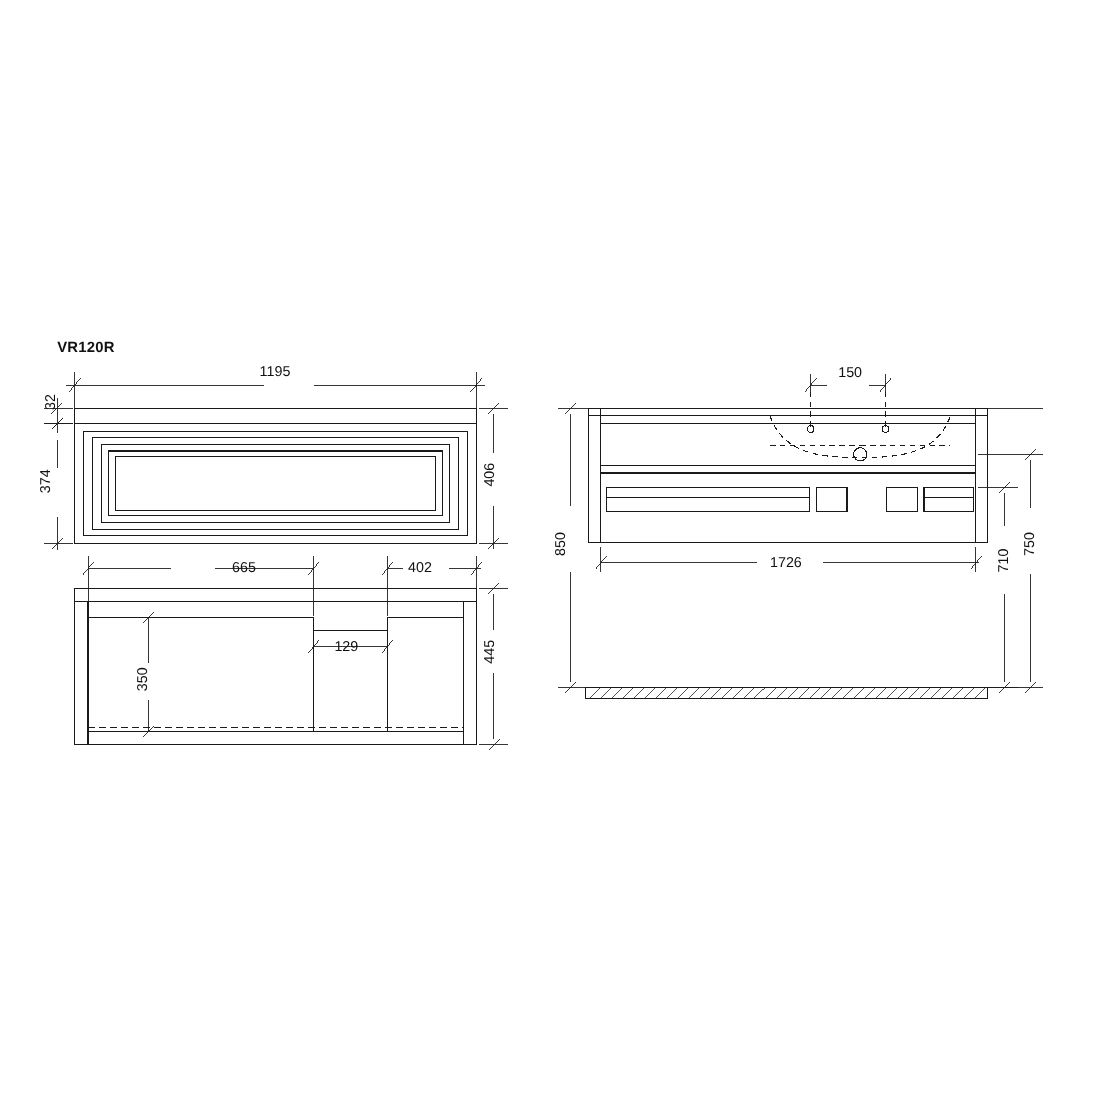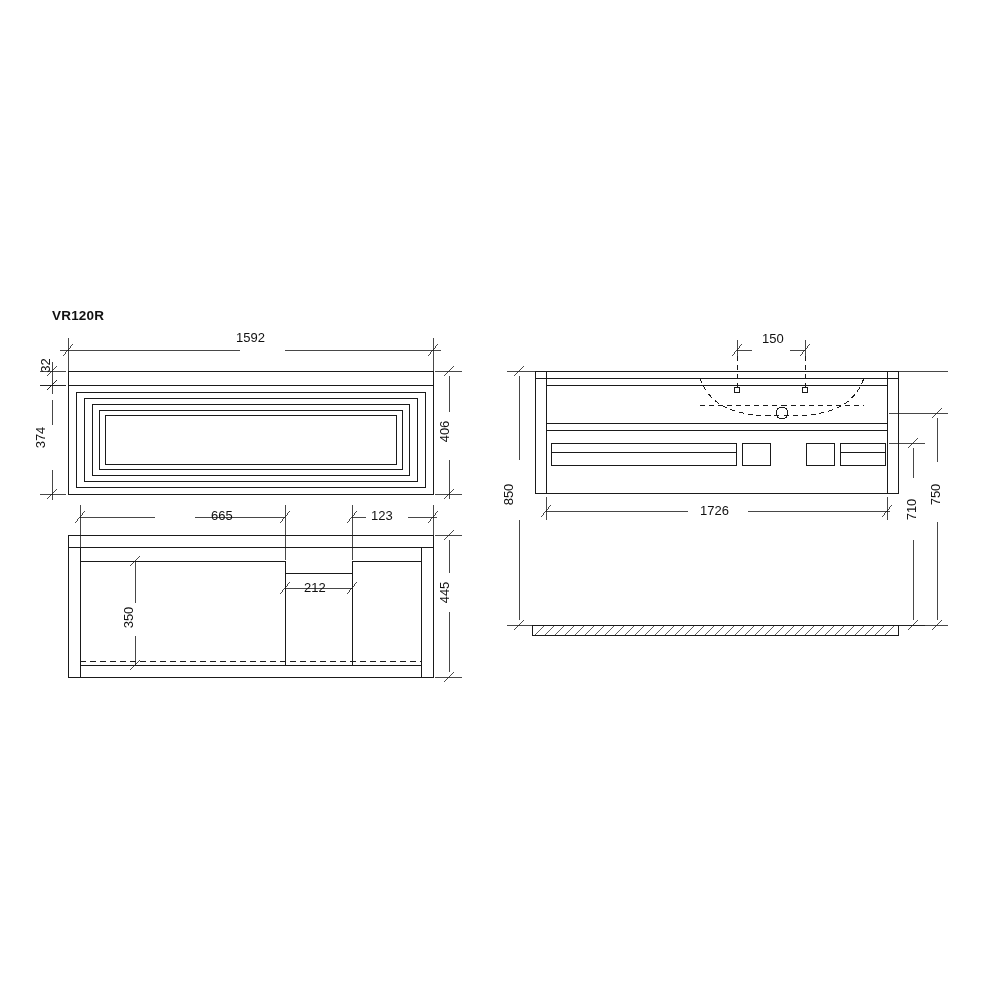--- a/index.html
+++ b/index.html
@@ -262,29 +262,29 @@
         <line x1="937" y1="418" x2="937" y2="462"></line>
         <line x1="937" y1="522" x2="937" y2="620"></line>
         <line x1="932" y1="418" x2="942" y2="408"></line>
         <line x1="932" y1="630" x2="942" y2="620"></line>
 
         <line x1="889" y1="371" x2="948" y2="371"></line>
       </g>
     </g>
   </svg>
 
-  <div class="dim" style="left:236px; top:330px;">1592</div>
+  <div class="dim" style="left:236px; top:330px;">1195</div>
 
   <div class="dim rot" style="left:38px; top:358px;">32</div>
   <div class="dim rot" style="left:30px; top:430px;">374</div>
   <div class="dim rot" style="left:434px; top:424px;">406</div>
 
   <div class="dim" style="left:163px; top:508px;margin-left:48px;">665</div>
-  <div class="dim" style="left:371px; top:508px;">123</div>
-  <div class="dim" style="left:304px; top:580px;">212</div>
+  <div class="dim" style="left:371px; top:508px;">402</div>
+  <div class="dim" style="left:304px; top:580px;">129</div>
   <div class="dim rot" style="left:118px; top:610px;">350</div>
   <div class="dim rot" style="left:434px; top:585px;">445</div>
 
   <div class="dim" style="left:762px; top:331px;text-align:center;">150</div>
   <div class="dim" style="left:700px; top:503px;">1726</div>
   <div class="dim rot" style="left:498px; top:487px;">850</div>
   <div class="dim rot" style="left:901px; top:502px;">710</div>
   <div class="dim rot" style="left:925px; top:487px;">750</div>
 
 </div>

